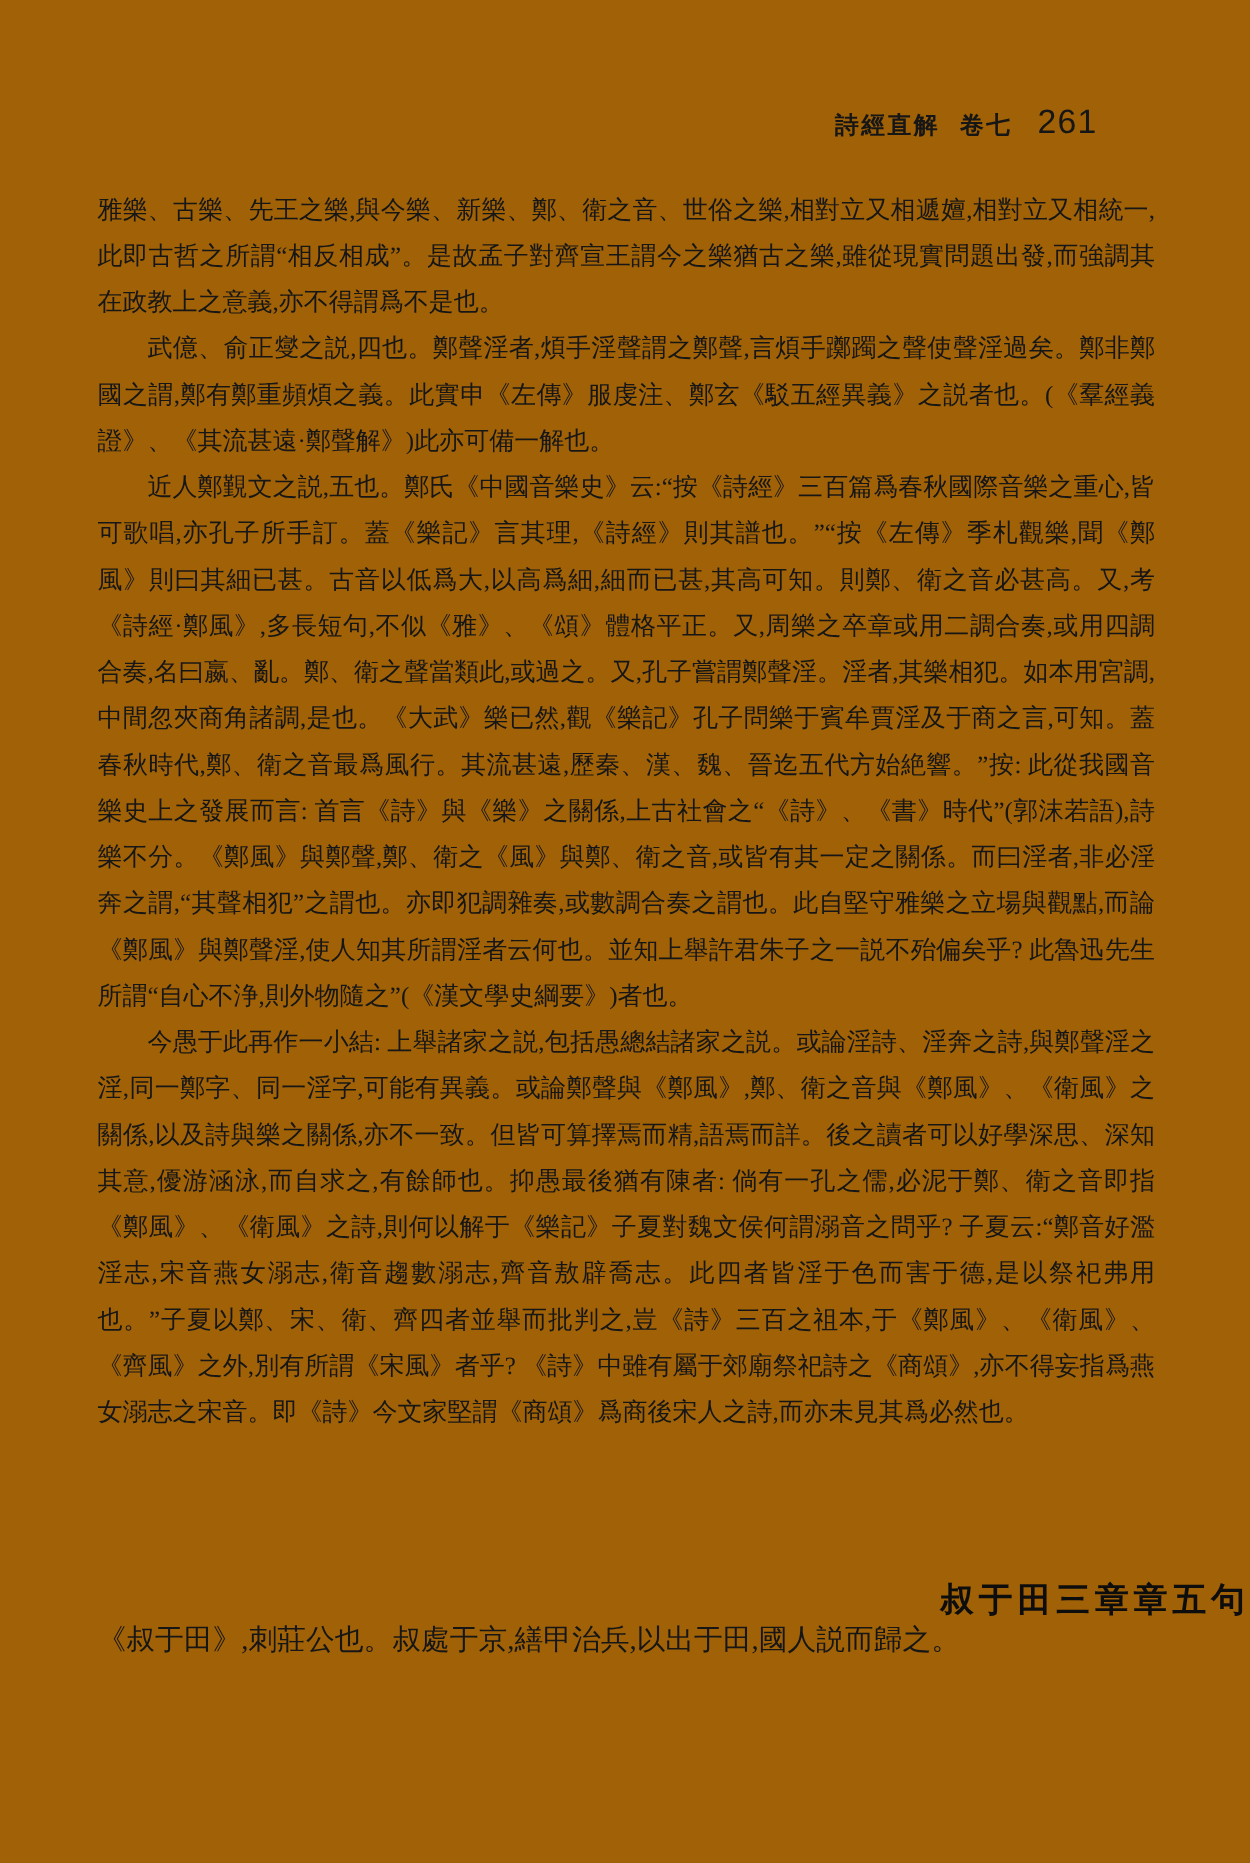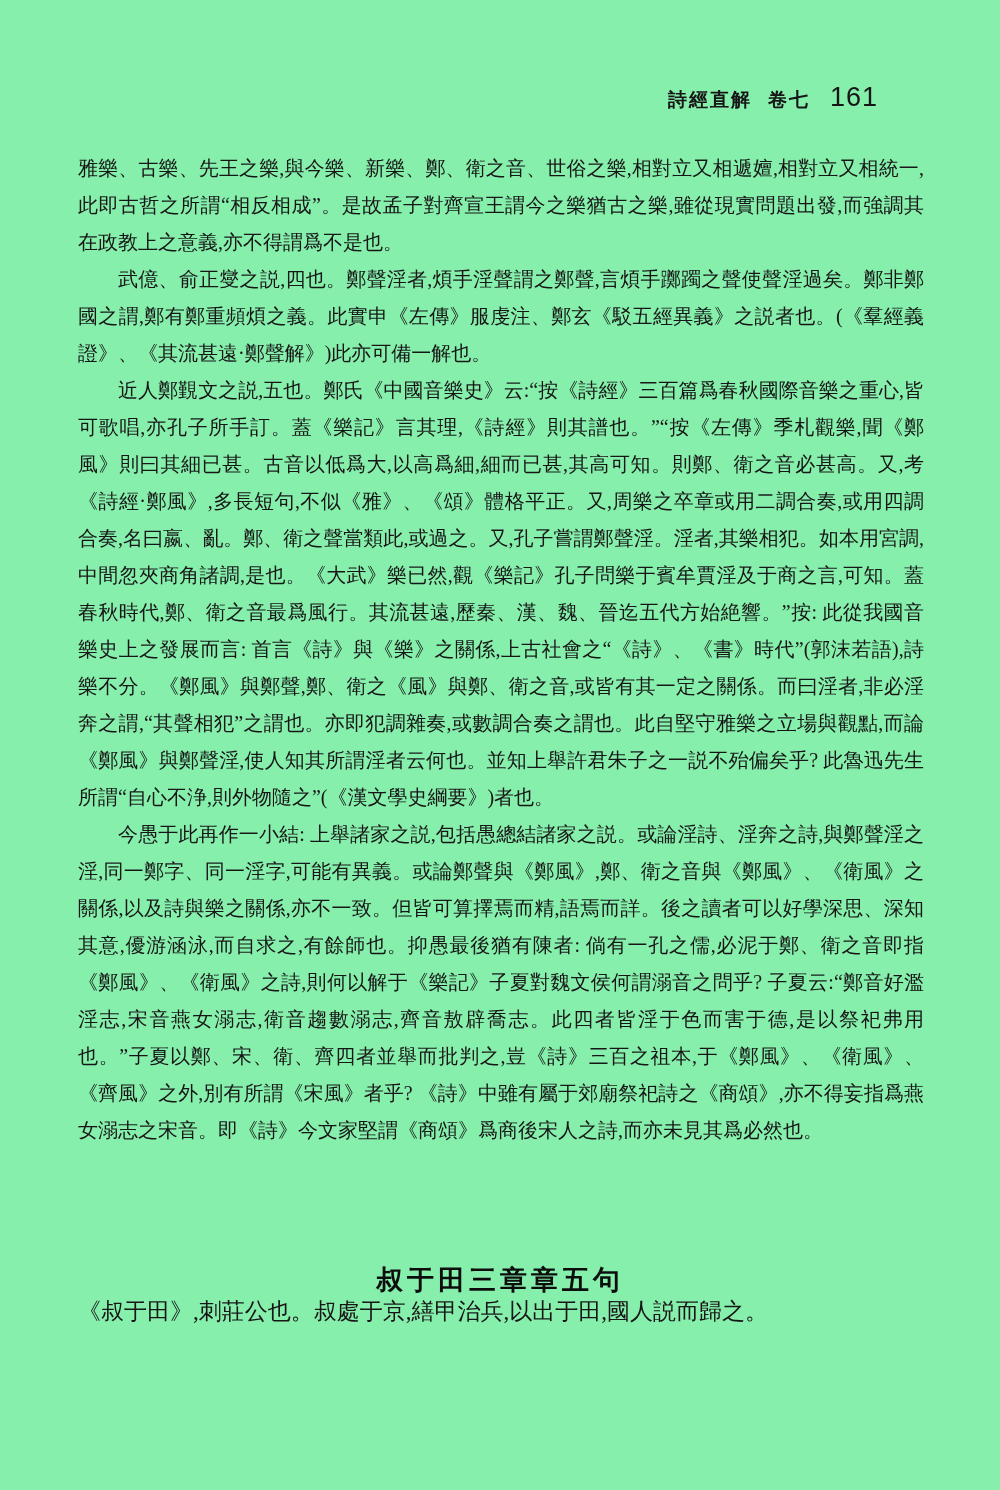--- a/index.html
+++ b/index.html
@@ -2,21 +2,21 @@
 <html><head>
 <meta charset="utf-8">
 <style>
   * { margin: 0; padding: 0; box-sizing: border-box; }
   html, body { background: #ffffff; }
   .page {
     position: relative;
     width: 1000px;
     height: 1490px;
     margin: 0 auto;
-    background: #86efac;
+    background: #a16207;
     font-family: "Liberation Serif", "DejaVu Serif", serif;
     color: #161616;
     overflow: hidden;
   }
   .running-header {
     position: absolute;
     top: 82px;
     right: 122px;
     display: flex;
     align-items: baseline;
@@ -52,21 +52,21 @@
     text-align: justify;
     text-justify: inter-ideograph;
   }
   .body-text p { margin: 0; }
   .body-text p.indent { text-indent: 2em; }
   .section-heading {
     position: absolute;
     top: 1262px;
     left: 0;
     width: 100%;
-    text-align: center;
+    text-align: right;
     font-family: "Liberation Sans", "DejaVu Sans", sans-serif;
     font-size: 27px;
     font-weight: bold;
     letter-spacing: 4px;
     color: #0d0d0d;
   }
   .section-intro {
     position: absolute;
     left: 78px;
     top: 1292px;
@@ -77,21 +77,21 @@
   }
 </style>
 </head>
 <body>
 
 <div class="page">
 
   <div class="running-header">
     <span class="header-title">詩經直解</span>
     <span class="header-volume">卷七</span>
-    <span class="page-number">161</span>
+    <span class="page-number">261</span>
   </div>
 
   <div class="body-text">
     <p>雅樂、古樂、先王之樂,與今樂、新樂、鄭、衛之音、世俗之樂,相對立又相遞嬗,相對立又相統一,此即古哲之所謂“相反相成”。是故孟子對齊宣王謂今之樂猶古之樂,雖從現實問題出發,而強調其在政教上之意義,亦不得謂爲不是也。</p>
     <p class="indent">武億、俞正燮之説,四也。鄭聲淫者,煩手淫聲謂之鄭聲,言煩手躑躅之聲使聲淫過矣。鄭非鄭國之謂,鄭有鄭重頻煩之義。此實申《左傳》服虔注、鄭玄《駁五經異義》之説者也。(《羣經義證》、《其流甚遠·鄭聲解》)此亦可備一解也。</p>
     <p class="indent">近人鄭覲文之説,五也。鄭氏《中國音樂史》云:“按《詩經》三百篇爲春秋國際音樂之重心,皆可歌唱,亦孔子所手訂。蓋《樂記》言其理,《詩經》則其譜也。”“按《左傳》季札觀樂,聞《鄭風》則曰其細已甚。古音以低爲大,以高爲細,細而已甚,其高可知。則鄭、衛之音必甚高。又,考《詩經·鄭風》,多長短句,不似《雅》、《頌》體格平正。又,周樂之卒章或用二調合奏,或用四調合奏,名曰嬴、亂。鄭、衛之聲當類此,或過之。又,孔子嘗謂鄭聲淫。淫者,其樂相犯。如本用宮調,中間忽夾商角諸調,是也。《大武》樂已然,觀《樂記》孔子問樂于賓牟賈淫及于商之言,可知。蓋春秋時代,鄭、衛之音最爲風行。其流甚遠,歷秦、漢、魏、晉迄五代方始絶響。”按: 此從我國音樂史上之發展而言: 首言《詩》與《樂》之關係,上古社會之“《詩》、《書》時代”(郭沫若語),詩樂不分。《鄭風》與鄭聲,鄭、衛之《風》與鄭、衛之音,或皆有其一定之關係。而曰淫者,非必淫奔之謂,“其聲相犯”之謂也。亦即犯調雜奏,或數調合奏之謂也。此自堅守雅樂之立場與觀點,而論《鄭風》與鄭聲淫,使人知其所謂淫者云何也。並知上舉許君朱子之一説不殆偏矣乎? 此魯迅先生所謂“自心不浄,則外物隨之”(《漢文學史綱要》)者也。</p>
     <p class="indent">今愚于此再作一小結: 上舉諸家之説,包括愚總結諸家之説。或論淫詩、淫奔之詩,與鄭聲淫之淫,同一鄭字、同一淫字,可能有異義。或論鄭聲與《鄭風》,鄭、衛之音與《鄭風》、《衛風》之關係,以及詩與樂之關係,亦不一致。但皆可算擇焉而精,語焉而詳。後之讀者可以好學深思、深知其意,優游涵泳,而自求之,有餘師也。抑愚最後猶有陳者: 倘有一孔之儒,必泥于鄭、衛之音即指《鄭風》、《衛風》之詩,則何以解于《樂記》子夏對魏文侯何謂溺音之問乎? 子夏云:“鄭音好濫淫志,宋音燕女溺志,衛音趨數溺志,齊音敖辟喬志。此四者皆淫于色而害于德,是以祭祀弗用也。”子夏以鄭、宋、衛、齊四者並舉而批判之,豈《詩》三百之祖本,于《鄭風》、《衛風》、《齊風》之外,別有所謂《宋風》者乎? 《詩》中雖有屬于郊廟祭祀詩之《商頌》,亦不得妄指爲燕女溺志之宋音。即《詩》今文家堅謂《商頌》爲商後宋人之詩,而亦未見其爲必然也。</p>
   </div>
 
   <div class="section-heading">叔于田三章章五句</div>

